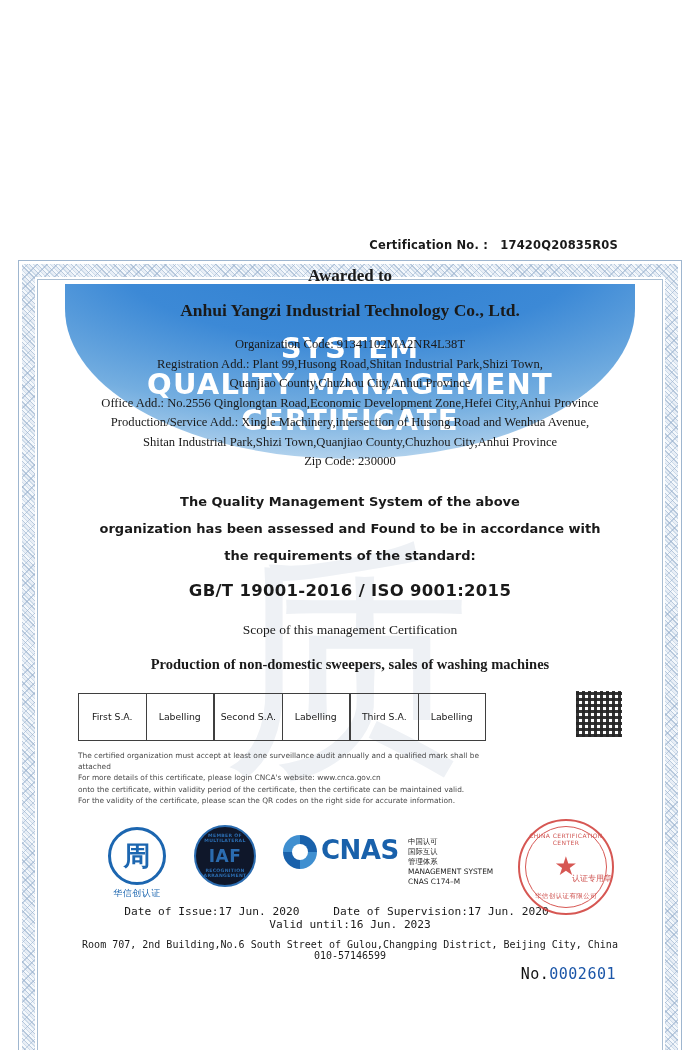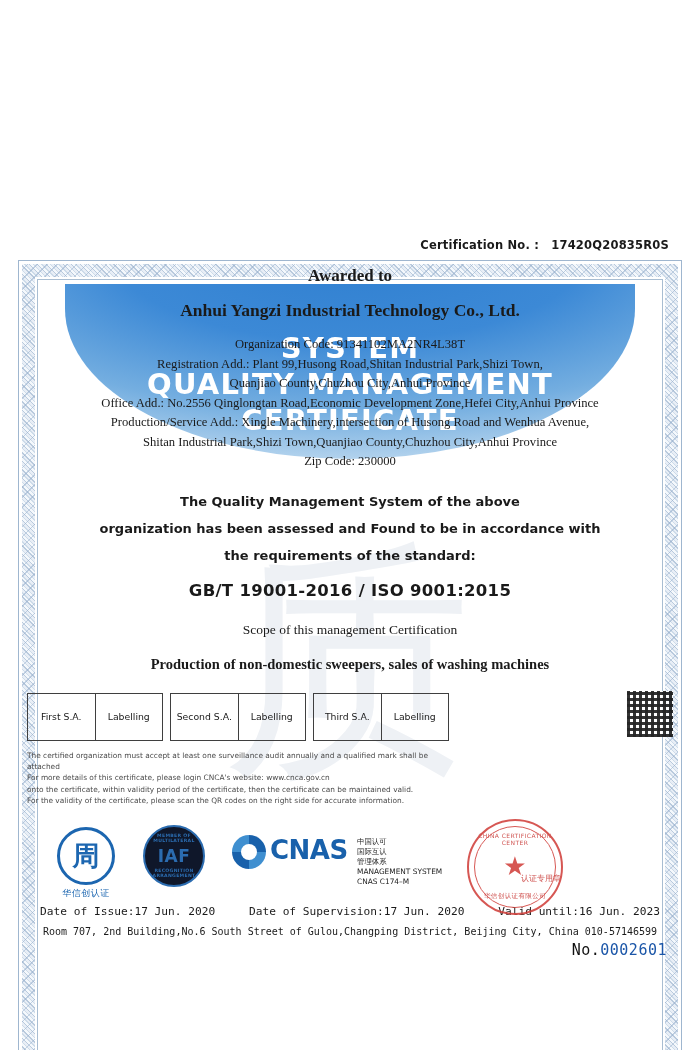--- a/index.html
+++ b/index.html
@@ -98,21 +98,21 @@
     font-family: "DejaVu Sans", sans-serif;
     font-size: 29px;
     font-weight: bold;
     letter-spacing: 1.2px;
     line-height: 36px;
   }
 
   .content {
     position: relative;
     z-index: 3;
-    padding: 0 27px;
+    padding: 0 78px;
   }
 
   .cert-no {
     margin-top: 238px;
     text-align: right;
     padding-right: 4px;
     font-family: "DejaVu Sans", sans-serif;
     font-size: 11.5px;
     font-weight: bold;
     letter-spacing: .2px;
@@ -168,21 +168,20 @@
     text-align: center;
     font-size: 14.5px;
     font-weight: bold;
   }
 
   
   .sa-row {
     margin-top: 20px;
     display: flex;
     align-items: flex-start;
-    gap: 7px;
   }
   .sa-box {
     display: flex;
     border: 1px solid #3f3f3f;
     height: 48px;
     width: 136px;
     box-sizing: border-box;
   }
   .sa-box .c {
     flex: 1;

